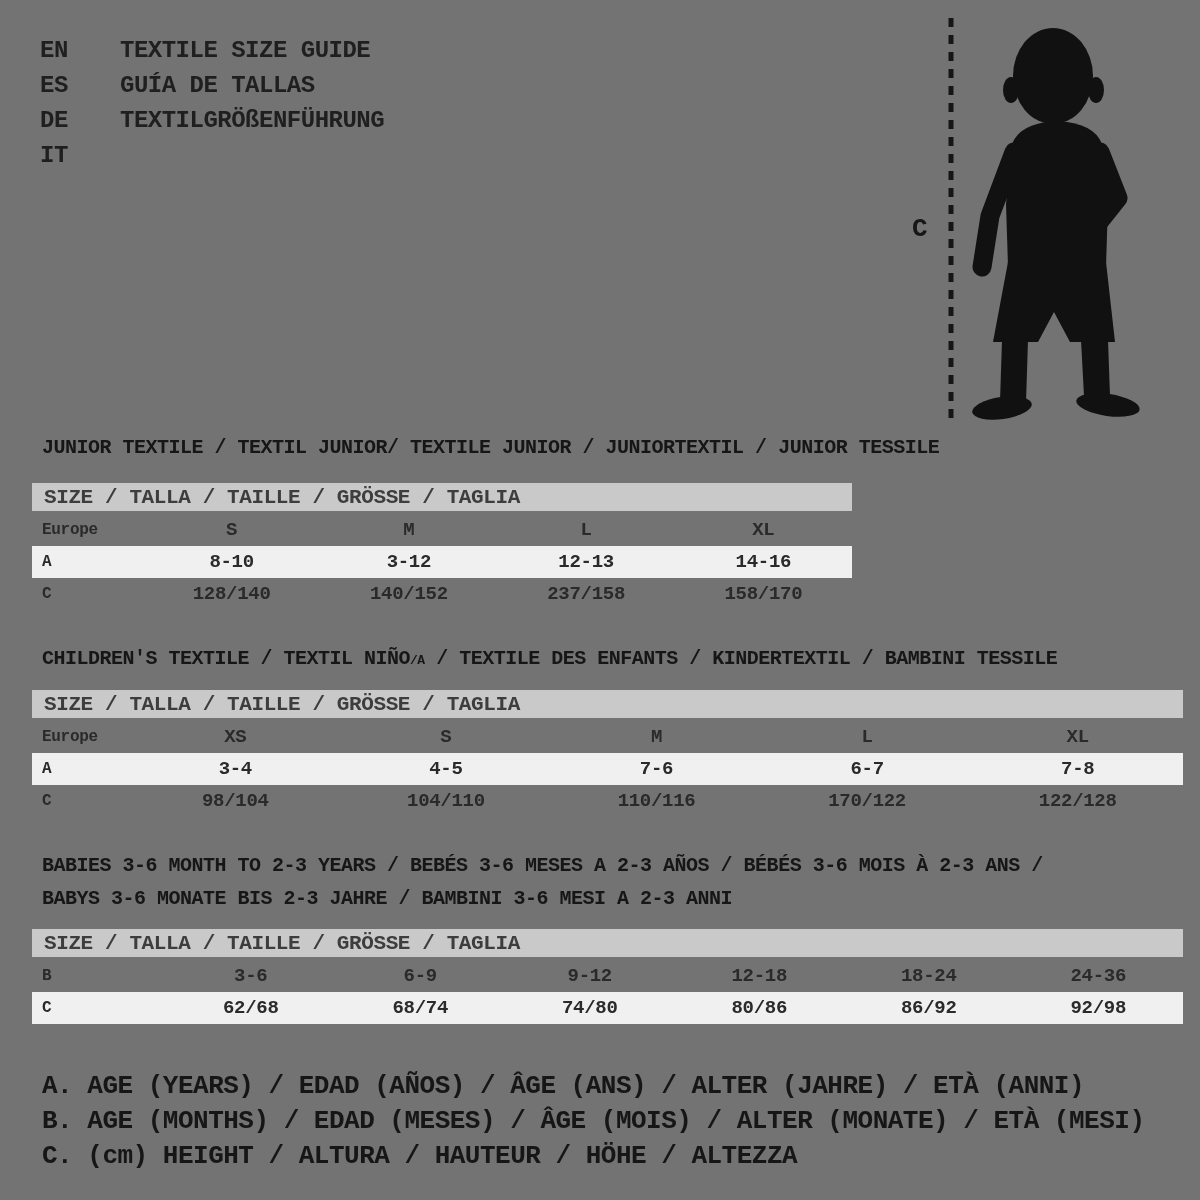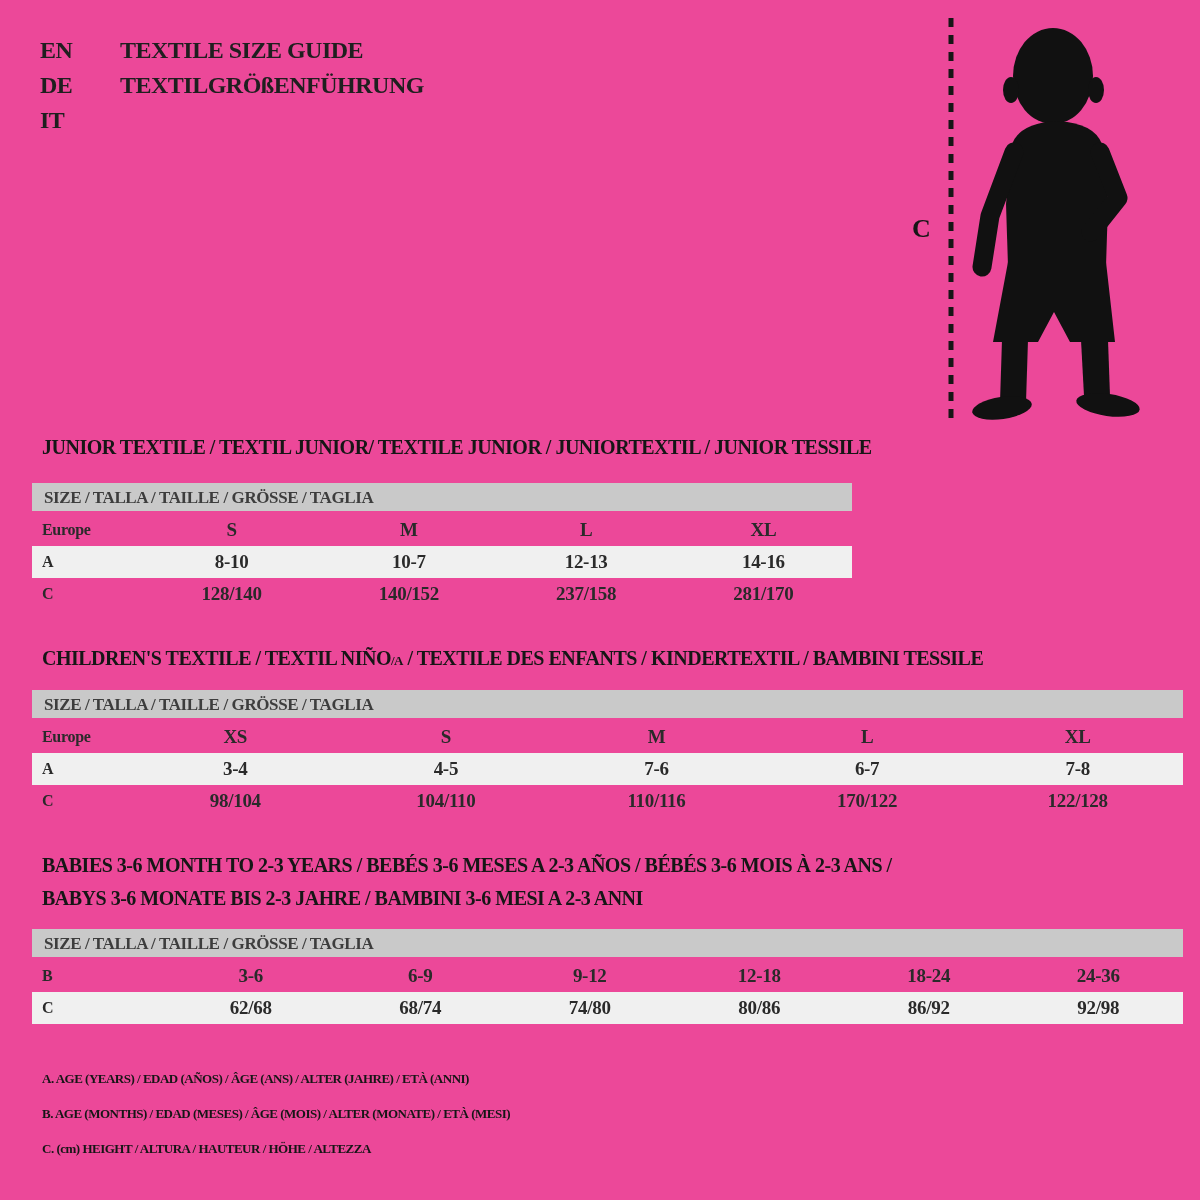--- a/index.html
+++ b/index.html
@@ -1,61 +1,65 @@
 <!DOCTYPE html>
 <html><head>
 <meta charset="utf-8">
 <style>
   html,body { margin:0; padding:0; background:#ffffff; }
   .canvas {
-    position:relative; width:1200px; height:1200px; background:#ec4899;
-    font-family:Liberation Serif, serif; font-weight:700; color:#1f1f1f;
+    position:relative; width:1200px; height:1200px; background:#737373;
+    font-family:Liberation Mono, monospace; font-weight:700; color:#1f1f1f;
     overflow:hidden;
   }
   .abs { position:absolute; white-space:nowrap; }
 
   
   .lang-block { position:absolute; left:40px; top:33px; }
   .lang-row { display:flex; height:35px; align-items:center; font-size:24px; letter-spacing:-0.5px; }
   .lang-code { width:80px; }
 
   
   .section-title { font-size:20px; letter-spacing:-0.5px; color:#161616; }
   .sub-a { font-size:13px; }
 
   
   .size-table { position:absolute; }
   .hdr {
     height:28px; background:#c9c9c9; color:#3d3d3d;
-    font-size:17px; line-height:29px; padding-left:12px;
+    font-size:21px; line-height:29px; padding-left:12px;
     letter-spacing:-0.4px; margin-bottom:3px;
   }
   .t-row { display:grid; height:32px; align-items:center; }
   .cols-junior   { grid-template-columns:111px repeat(4,1fr); }
   .cols-children { grid-template-columns:98px  repeat(5,1fr); }
   .cols-babies   { grid-template-columns:134px repeat(6,1fr); }
   .t-row.alt { background:#f0f0f0; }
   .cell { font-size:19px; letter-spacing:-0.3px; text-align:center; color:#2a2a2a; }
   .cell.lbl { text-align:left; padding-left:10px; font-size:16px; }
 
   
-  .footnote { font-size:13px; letter-spacing:-0.5px; color:#161616; }
+  .footnote { font-size:26px; letter-spacing:-0.5px; color:#161616; }
 
   
   .c-label { font-size:26px; color:#161616; }
 </style>
 </head>
 <body>
 
 <div class="canvas">
 
   <div class="lang-block">
     <div class="lang-row">
       <span class="lang-code">EN</span>
       <span class="lang-title">TEXTILE SIZE GUIDE</span>
+    </div>
+    <div class="lang-row">
+      <span class="lang-code">ES</span>
+      <span class="lang-title">GUÍA DE TALLAS</span>
     </div>
     <div class="lang-row">
       <span class="lang-code">DE</span>
       <span class="lang-title">TEXTILGRÖßENFÜHRUNG</span>
     </div>
     <div class="lang-row">
       <span class="lang-code">IT</span>
     </div>
   </div>
 
@@ -87,30 +91,30 @@
     <div class="t-row cols-junior">
       <div class="cell lbl">Europe</div>
       <div class="cell">S</div>
       <div class="cell">M</div>
       <div class="cell">L</div>
       <div class="cell">XL</div>
     </div>
     <div class="t-row cols-junior alt">
       <div class="cell lbl">A</div>
       <div class="cell">8-10</div>
-      <div class="cell">10-7</div>
+      <div class="cell">3-12</div>
       <div class="cell">12-13</div>
       <div class="cell">14-16</div>
     </div>
     <div class="t-row cols-junior">
       <div class="cell lbl">C</div>
       <div class="cell">128/140</div>
       <div class="cell">140/152</div>
       <div class="cell">237/158</div>
-      <div class="cell">281/170</div>
+      <div class="cell">158/170</div>
     </div>
   </div>
 
   <div class="abs section-title" style="left:42px; top:647px;">
     <span>CHILDREN'S TEXTILE / TEXTIL NIÑO</span><span class="sub-a">/A</span><span> / TEXTILE DES ENFANTS / KINDERTEXTIL / BAMBINI TESSILE</span>
   </div>
 
   <div class="size-table" style="left:32px; top:690px; width:1151px;">
     <div class="hdr">SIZE / TALLA / TAILLE / GRÖSSE / TAGLIA</div>
     <div class="t-row cols-children">

